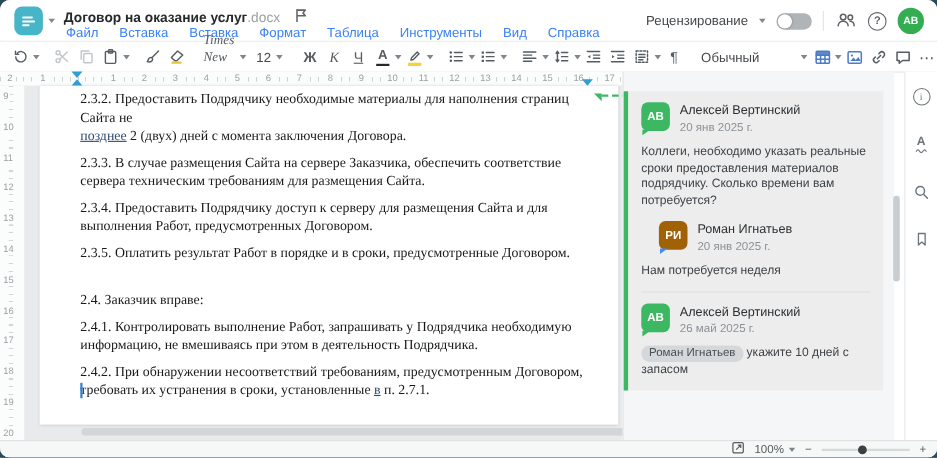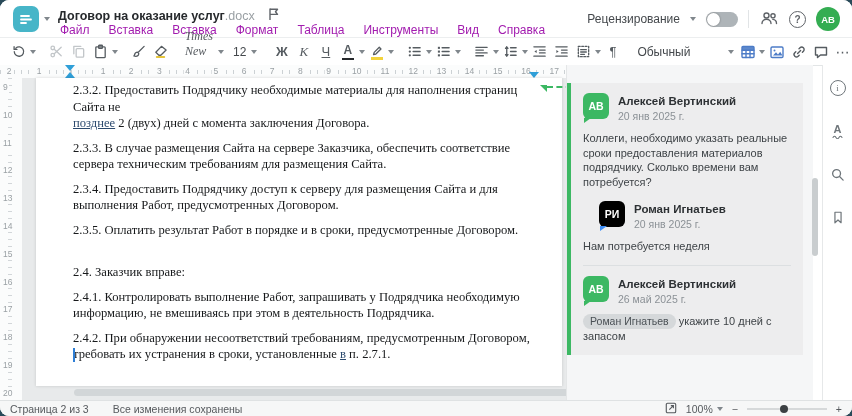--- a/index.html
+++ b/index.html
@@ -9,21 +9,21 @@
   
   .header{position:absolute;top:0;left:0;right:0;height:37px;background:#fff;}
   .logo{position:absolute;left:13px;top:6px;width:26px;height:26px;border-radius:7px;background:#47b5c8;
         display:flex;align-items:center;justify-content:center;}
   .logo-caret{position:absolute;left:44px;top:17px;}
   .caret{width:0;height:0;border-left:3.5px solid transparent;border-right:3.5px solid transparent;border-top:4px solid #80878c;display:inline-block;}
   .title-row{position:absolute;left:58px;top:7px;display:flex;align-items:center;font-size:12.5px;}
   .doc-title{font-weight:bold;color:#26292c;text-align:center;}
   .doc-ext{color:#9aa0a4;}
   .flag{margin-left:12px;color:#5f6368;}
-  .menubar{position:absolute;left:60px;top:23px;display:flex;gap:19px;font-size:12px;color:#a21caf;}
+  .menubar{position:absolute;left:60px;top:23px;display:flex;gap:19px;font-size:12px;color:#3b82f6;}
   .menubar span{cursor:default;}
   .header-right{position:absolute;right:12px;top:7px;display:flex;align-items:center;gap:10px;font-size:12px;color:#44484c;}
   .toggle{width:32px;height:15px;border-radius:8px;background:#aeb4b8;position:relative;}
   .toggle::after{content:"";position:absolute;left:1px;top:1px;width:13px;height:13px;border-radius:50%;background:#fff;box-shadow:0 0 2px rgba(0,0,0,.4);}
   .hsep{width:1px;height:18px;background:#e1e4e6;}
   .avatar-sm{width:24px;height:24px;border-radius:50%;background:#34ad52;color:#fff;font-size:9.5px;font-weight:bold;
              display:flex;align-items:center;justify-content:center;}
   .qicon{width:15px;height:15px;border-radius:50%;border:1.4px solid #5f6368;color:#5f6368;font-size:10px;font-weight:bold;
          display:flex;align-items:center;justify-content:center;}
 
@@ -69,25 +69,25 @@
   .anchor-line{position:absolute;left:511px;top:8px;width:53px;height:0;border-top:2px dashed #3cb863;}
   .anchor-tri{position:absolute;left:504px;top:7px;width:0;height:0;border-top:7px solid #3cb863;border-left:7px solid transparent;}
 
   
   .comments{position:absolute;top:65px;left:566px;width:246px;bottom:16px;background:#f5f6f7;border-left:1px solid #e4e6e7;}
   .card{position:absolute;top:18px;left:0;right:10px;background:#ededee;border-left:4px solid #3cb863;padding:10px 12px 12px 12px;box-sizing:border-box;}
   .c-head{display:flex;gap:9px;align-items:flex-start;}
   .avatar-c{width:26px;height:26px;border-radius:6px;position:relative;color:#fff;font-weight:bold;font-size:10.5px;
             display:flex;align-items:center;justify-content:center;flex:0 0 auto;}
   .av-green{background:#3cb863;}
-  .av-blue{background:#000000;}
+  .av-blue{background:#a16207;}
   .avatar-c::after{content:"";position:absolute;left:1px;bottom:-4px;border-right:7px solid transparent;}
   .av-green::after{border-top:5px solid #3cb863;}
   .av-blue::after{border-top:5px solid #3e8ef7;}
-  .c-name{font-size:11.5px;font-weight:bold;color:#2d3134;padding-top:2px;}
+  .c-name{font-size:11.5px;font-weight:normal;color:#2d3134;padding-top:2px;}
   .c-date{font-size:10.5px;color:#8b9196;margin-top:3px;}
   .c-body{font-size:11px;color:#3e4347;line-height:14.5px;margin-top:9px;}
   .reply-head{margin-left:16px;margin-top:12px;}
   .divider{height:1px;background:#dcdfe1;margin:11px 0 10px 0;}
   .chip{display:inline-block;background:#d5d8da;border-radius:8px;padding:0 7px;font-size:10.5px;color:#4b5156;line-height:15px;}
 
   
   .vscroll{position:absolute;left:812px;top:178px;width:6px;height:78px;background:#c9cdcf;border-radius:3px;z-index:3;}
   .sidebar{position:absolute;right:0;top:65px;width:30px;bottom:16px;background:#fff;border-left:1px solid #e6e8e9;
            display:flex;flex-direction:column;align-items:center;padding-top:14px;gap:25px;box-sizing:border-box;}
@@ -469,24 +469,20 @@
         </svg>
     </span>
     <span class="sbtn">
       <svg width="14" height="15" viewBox="0 0 16 16">
           <path d="M4.5 2h7v12L8 10.8 4.5 14z"></path>
         </svg>
     </span>
   </div>
 
   <div class="statusbar">
-    <div class="left">
-      <span>Страница 2 из 3</span>
-      <span>Все изменения сохранены</span>
-    </div>
     <div class="right">
       <span>
         <svg width="12" height="12" viewBox="0 0 14 14" fill="none" stroke="#55595d" stroke-width="1.3">
             <rect x="1.5" y="1.5" width="11" height="11" rx="1.5"></rect>
             <path d="M9.8 4.2 5 9M9.8 7.2v-3h-3"></path>
           </svg>
       </span>
       <span class="zoomtxt">
         <span>100%</span>
           <span class="caret"></span>

